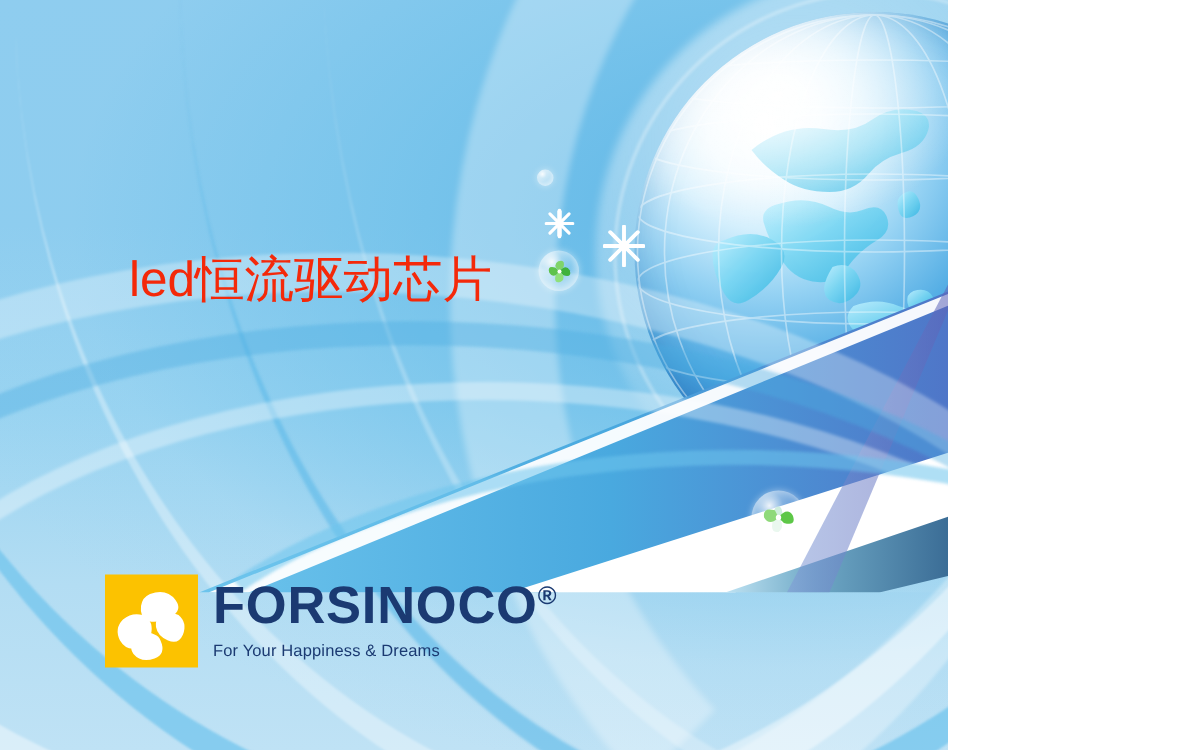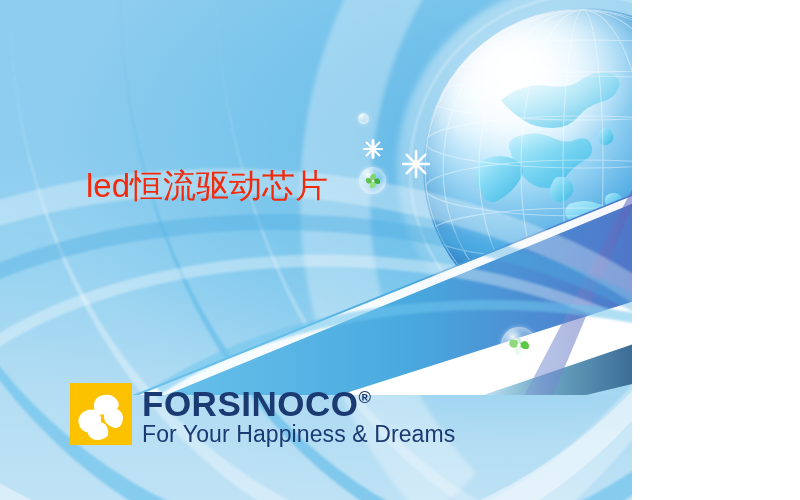--- a/index.html
+++ b/index.html
@@ -303,21 +303,21 @@
     white-space: nowrap;
   }
   .logo-word .reg {
     font-size: 17px;
     vertical-align: super;
     line-height: 1;
   }
   .logo-tag {
     display: block;
     color: #1b3a72;
-    font-size: 23px;
+    font-size: 11px;
     line-height: 22px;
     padding-top: 2px;
     letter-spacing: 0.1px;
     font-family: "Liberation Sans", "DejaVu Sans", sans-serif;
     white-space: nowrap;
   }
 </style>
 </head>
 <body>
 

